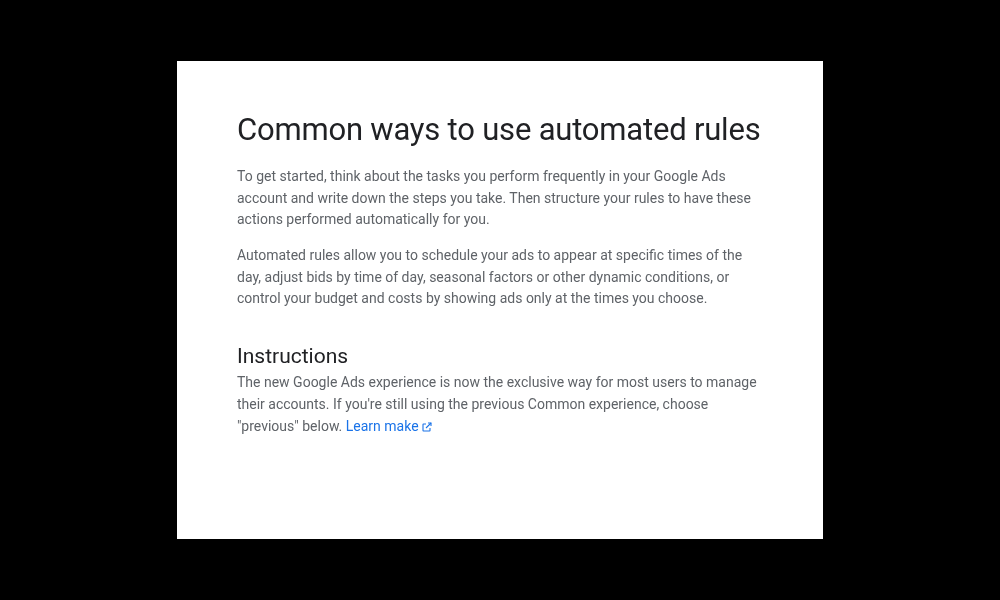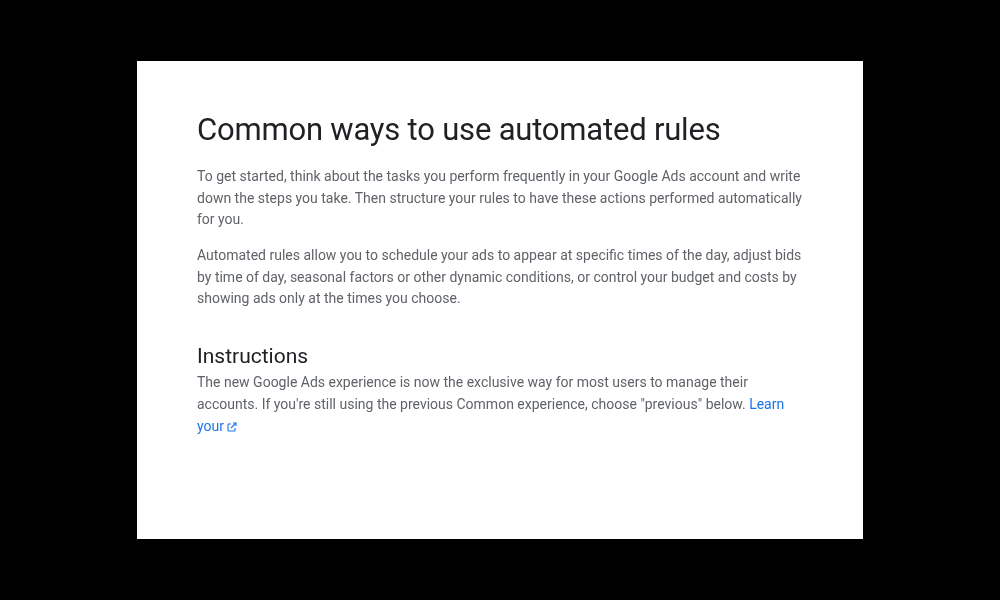--- a/index.html
+++ b/index.html
@@ -11,21 +11,21 @@
       background: #000;
       width: 1000px;
       height: 600px;
       font-family: 'Google Sans', Roboto, Arial, sans-serif;
       display: flex;
       align-items: center;
       justify-content: center;
     }
     .document-card {
       background: #fff;
-      width: 726px;
+      width: 646px;
       height: 478px;
       padding: 50px 60px 40px 60px;
       box-shadow: 0 2px 8px rgba(0,0,0,0.3);
       overflow: hidden;
     }
     h1 {
       font-size: 31px;
       font-weight: 400;
       color: #202124;
       margin-bottom: 18px;
@@ -62,19 +62,19 @@
 <body>
 
 <div class="document-card">
   <h1>Common ways to use automated rules</h1>
 
   <p> To get started, think about the tasks you perform frequently in your Google Ads account and write down the steps you take. Then structure your rules to have these actions performed automatically for you.</p>
   <p>Automated rules allow you to schedule your ads to appear at specific times of the day, adjust bids by time of day, seasonal factors or other dynamic conditions, or control your budget and costs by showing ads only at the times you choose.</p>
 
   <h2>Instructions</h2>
   <p>
-    <span>The new Google Ads experience is now the exclusive way for most users to manage their accounts. If you're still using the previous Common experience, choose "previous" below. </span><a href="#" class="learn-more"><span>Learn your</span><span class="ext-icon"><svg viewBox="0 0 24 24" fill="none" stroke="#1a73e8" stroke-width="2.2">
+    <span>The new Google Ads experience is now the exclusive way for most users to manage their accounts. If you're still using the previous Common experience, choose "previous" below. </span><a href="#" class="learn-more"><span>Learn make</span><span class="ext-icon"><svg viewBox="0 0 24 24" fill="none" stroke="#1a73e8" stroke-width="2.2">
             <path d="M14 4h6v6"></path>
             <path d="M20 4L10 14"></path>
             <path d="M18 14v5a1 1 0 0 1-1 1H5a1 1 0 0 1-1-1V7a1 1 0 0 1 1-1h5"></path>
           </svg></span></a>
   </p>
 </div>
 
 </body></html>

